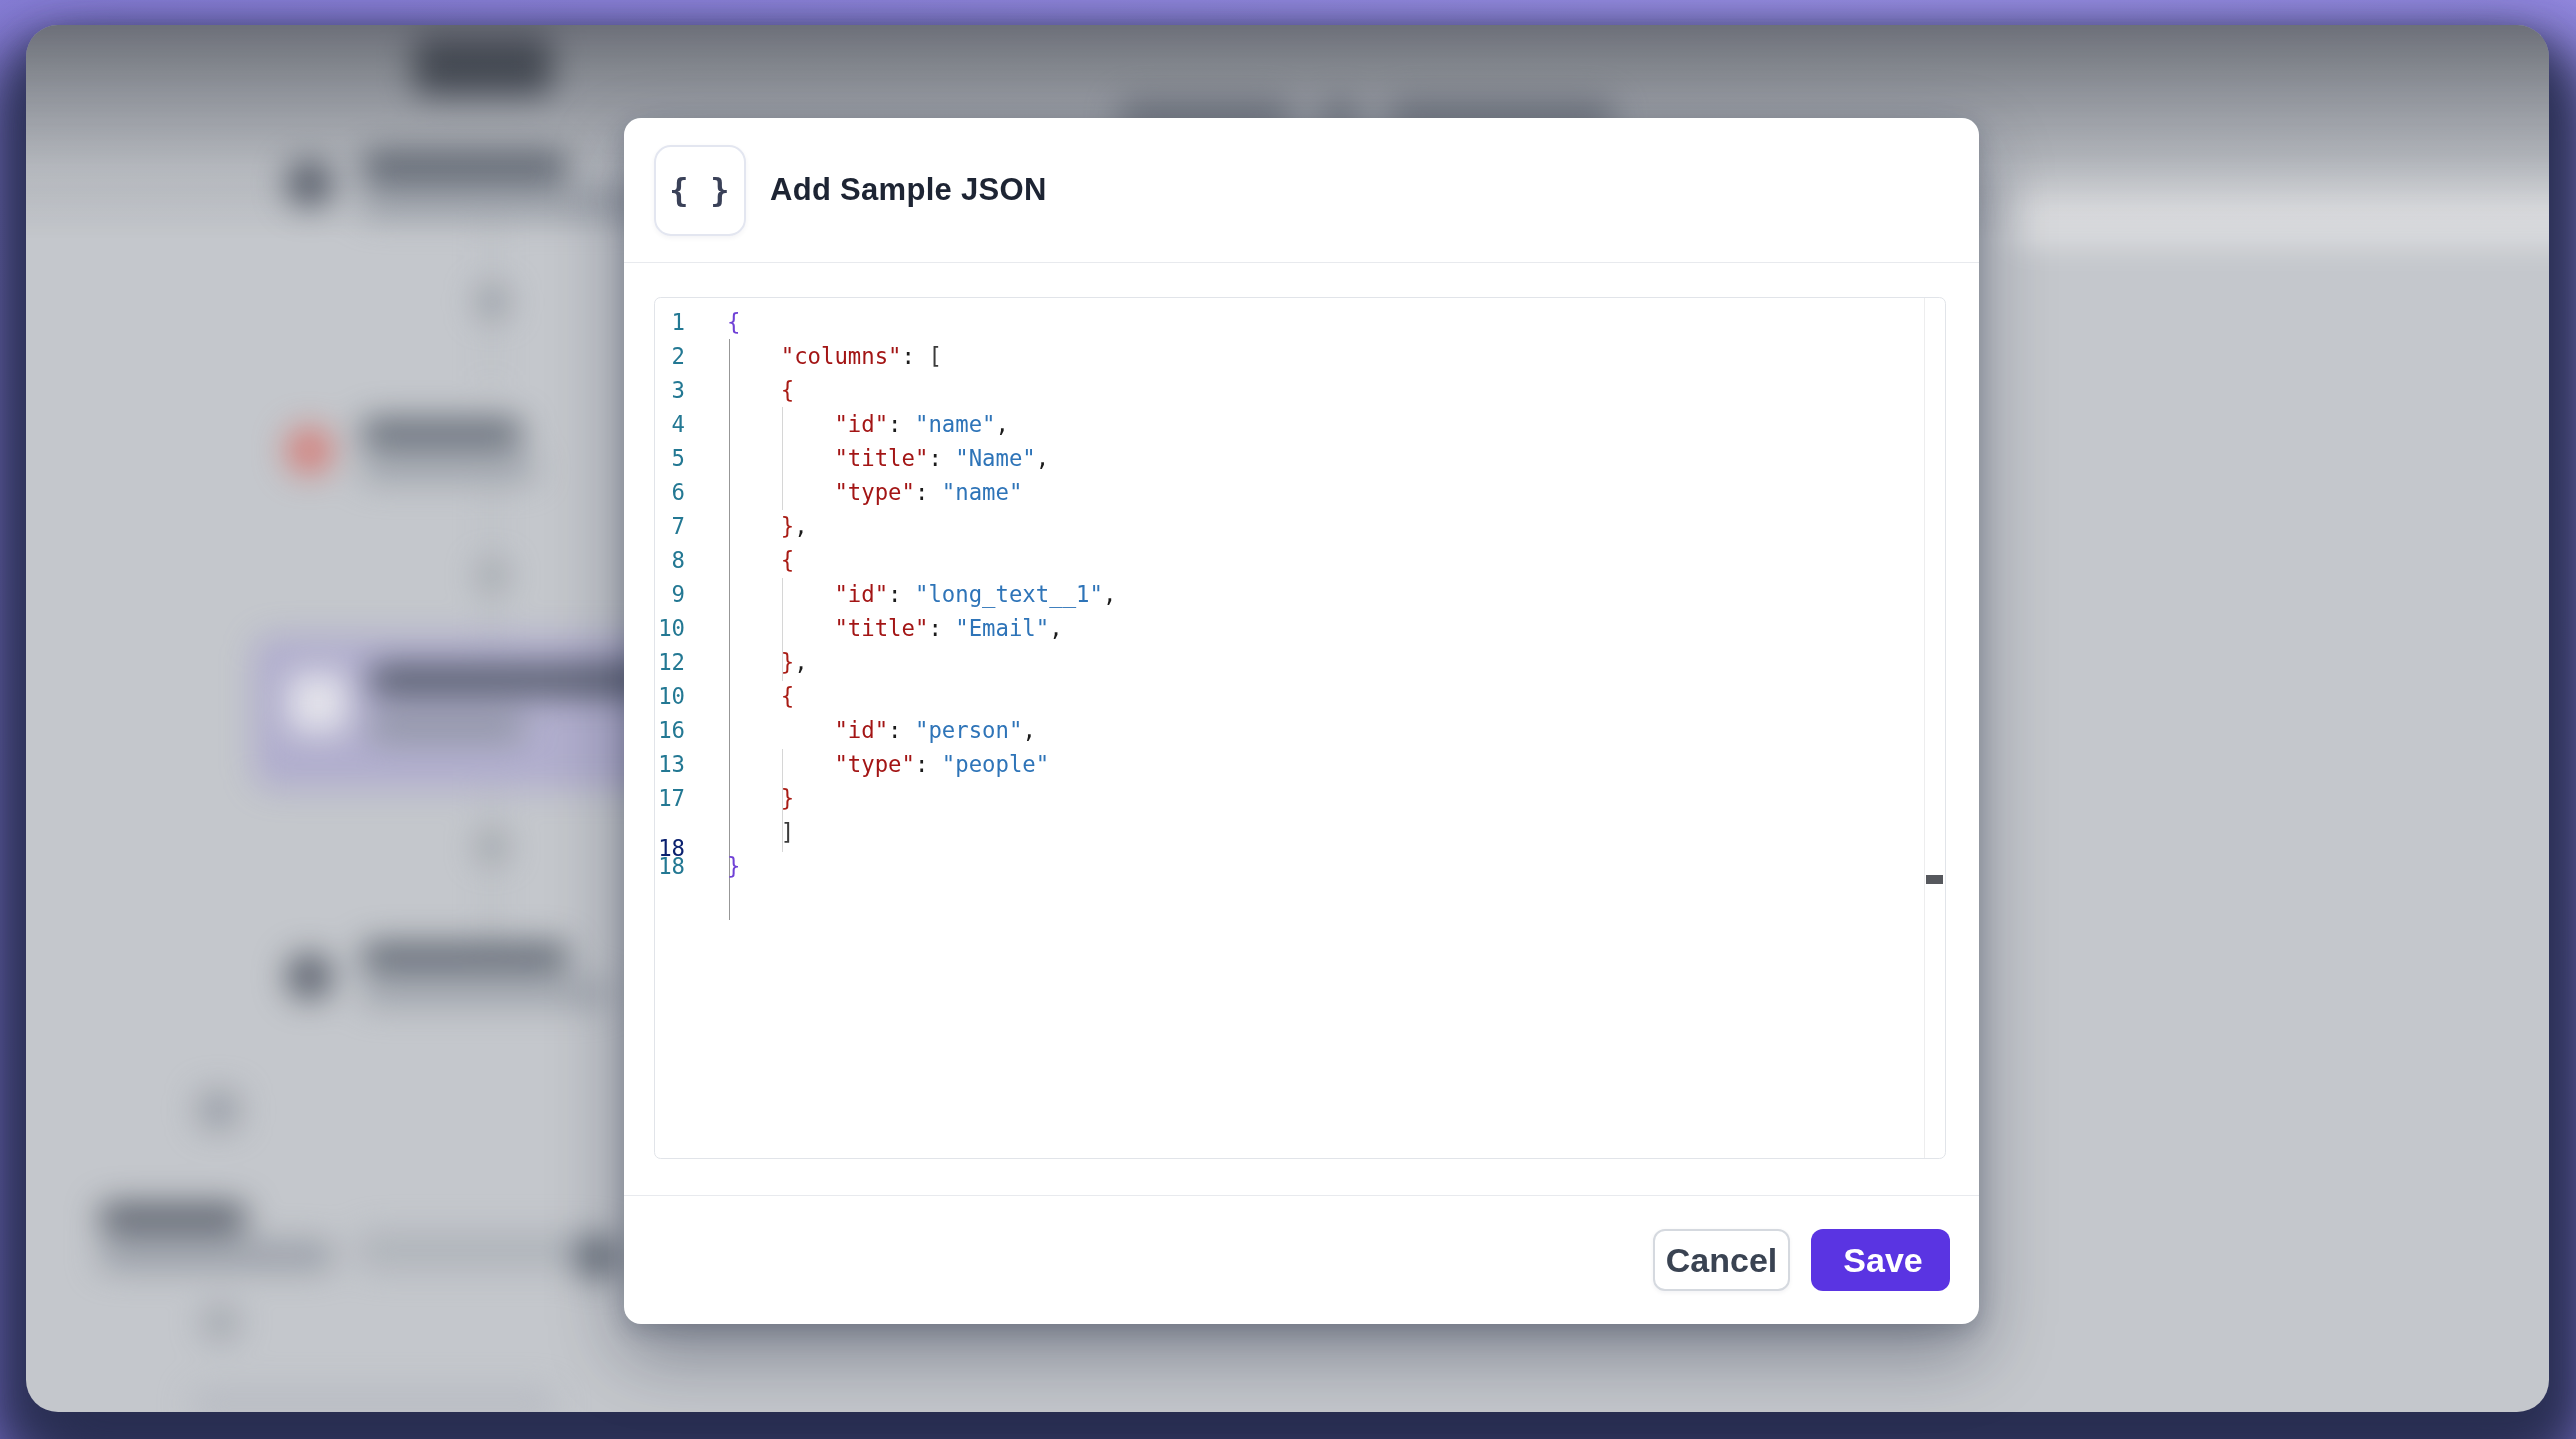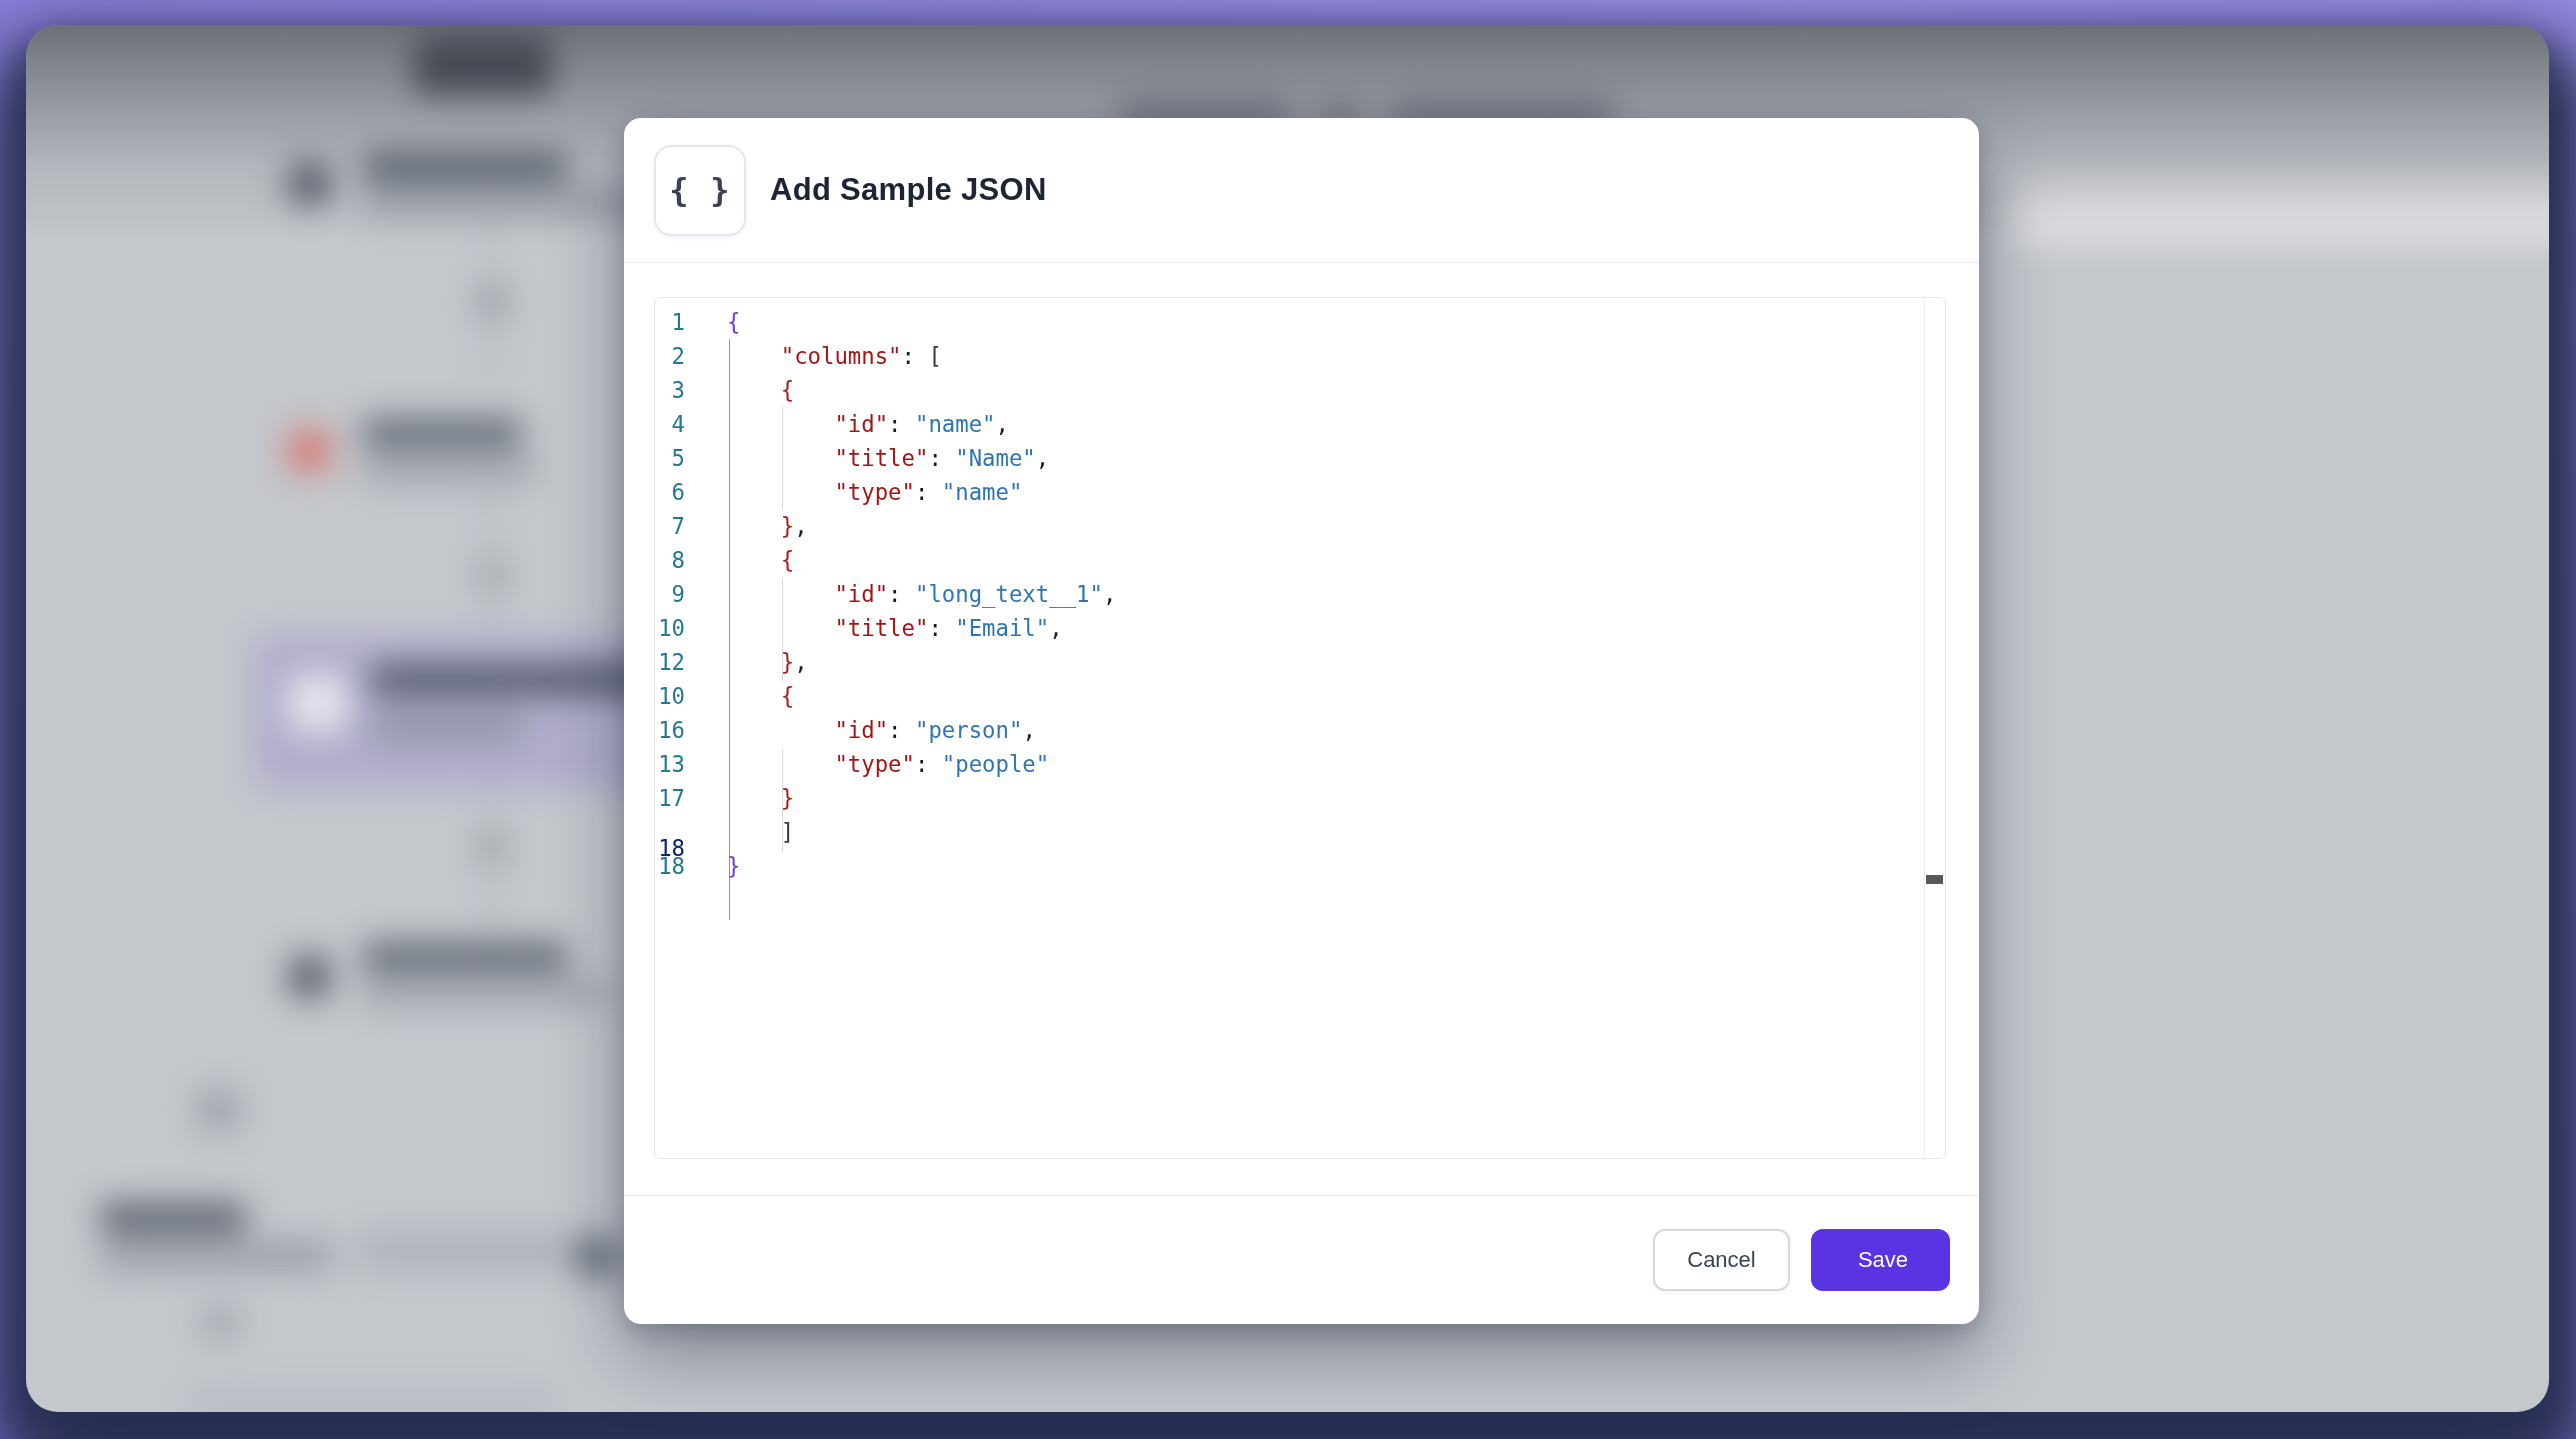--- a/index.html
+++ b/index.html
@@ -75,21 +75,21 @@
     background:rgba(44,46,52,0.8); z-index:3;}
 
   
   .modal-footer{
     position:absolute; left:0; right:0; bottom:0; height:129px;
     border-top:1.3px solid #E8EAEE;
     display:flex; align-items:center; justify-content:flex-end; gap:21px;
     padding-right:29px; box-sizing:border-box;
   }
   .btn{height:62px; border-radius:12px; display:flex; align-items:center; justify-content:center;
-    font-size:22px; font-weight:400; cursor:pointer; box-sizing:border-box;}
+    font-size:34px; font-weight:700; cursor:pointer; box-sizing:border-box;}
   .btn-cancel{width:137px; background:#fff; border:2px solid #D5D9DF; color:#3A4352;
     box-shadow:0 1.3px 4px rgba(20,25,50,0.05);}
   .btn-save{width:139px; border:none; color:#fff;}
 </style>
 </head>
 <body>
 
 <div class="window">
 
   <div class="backdrop">

